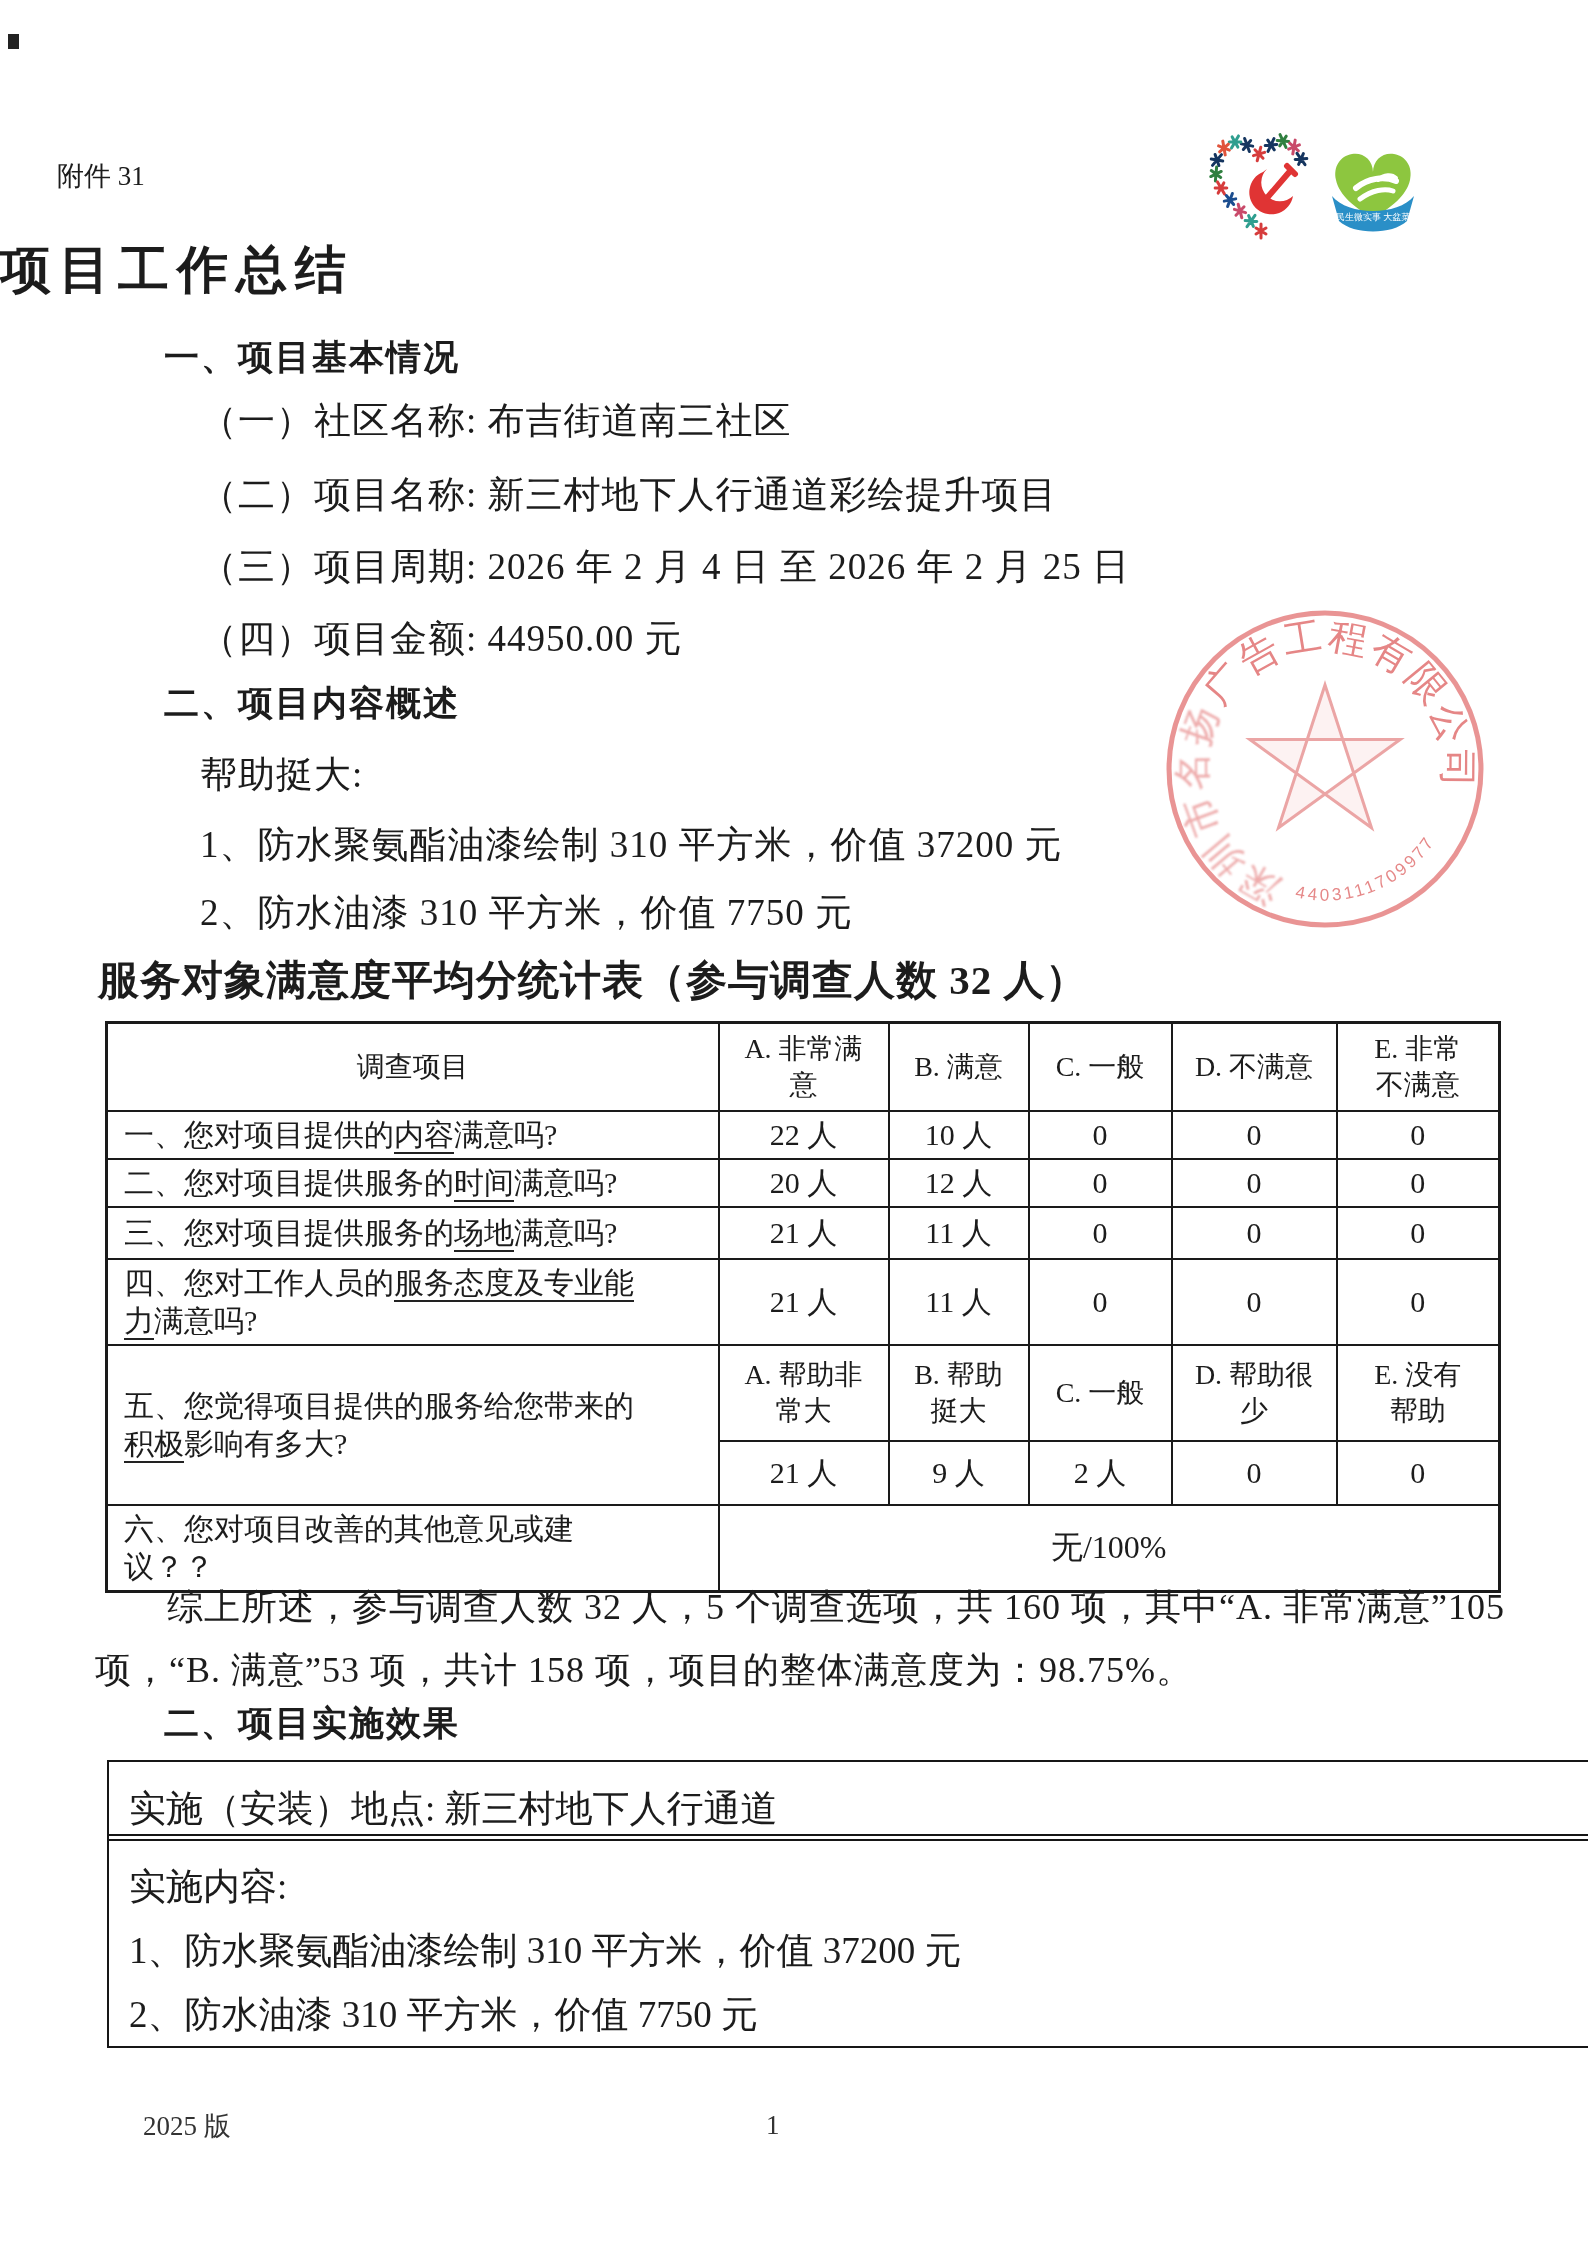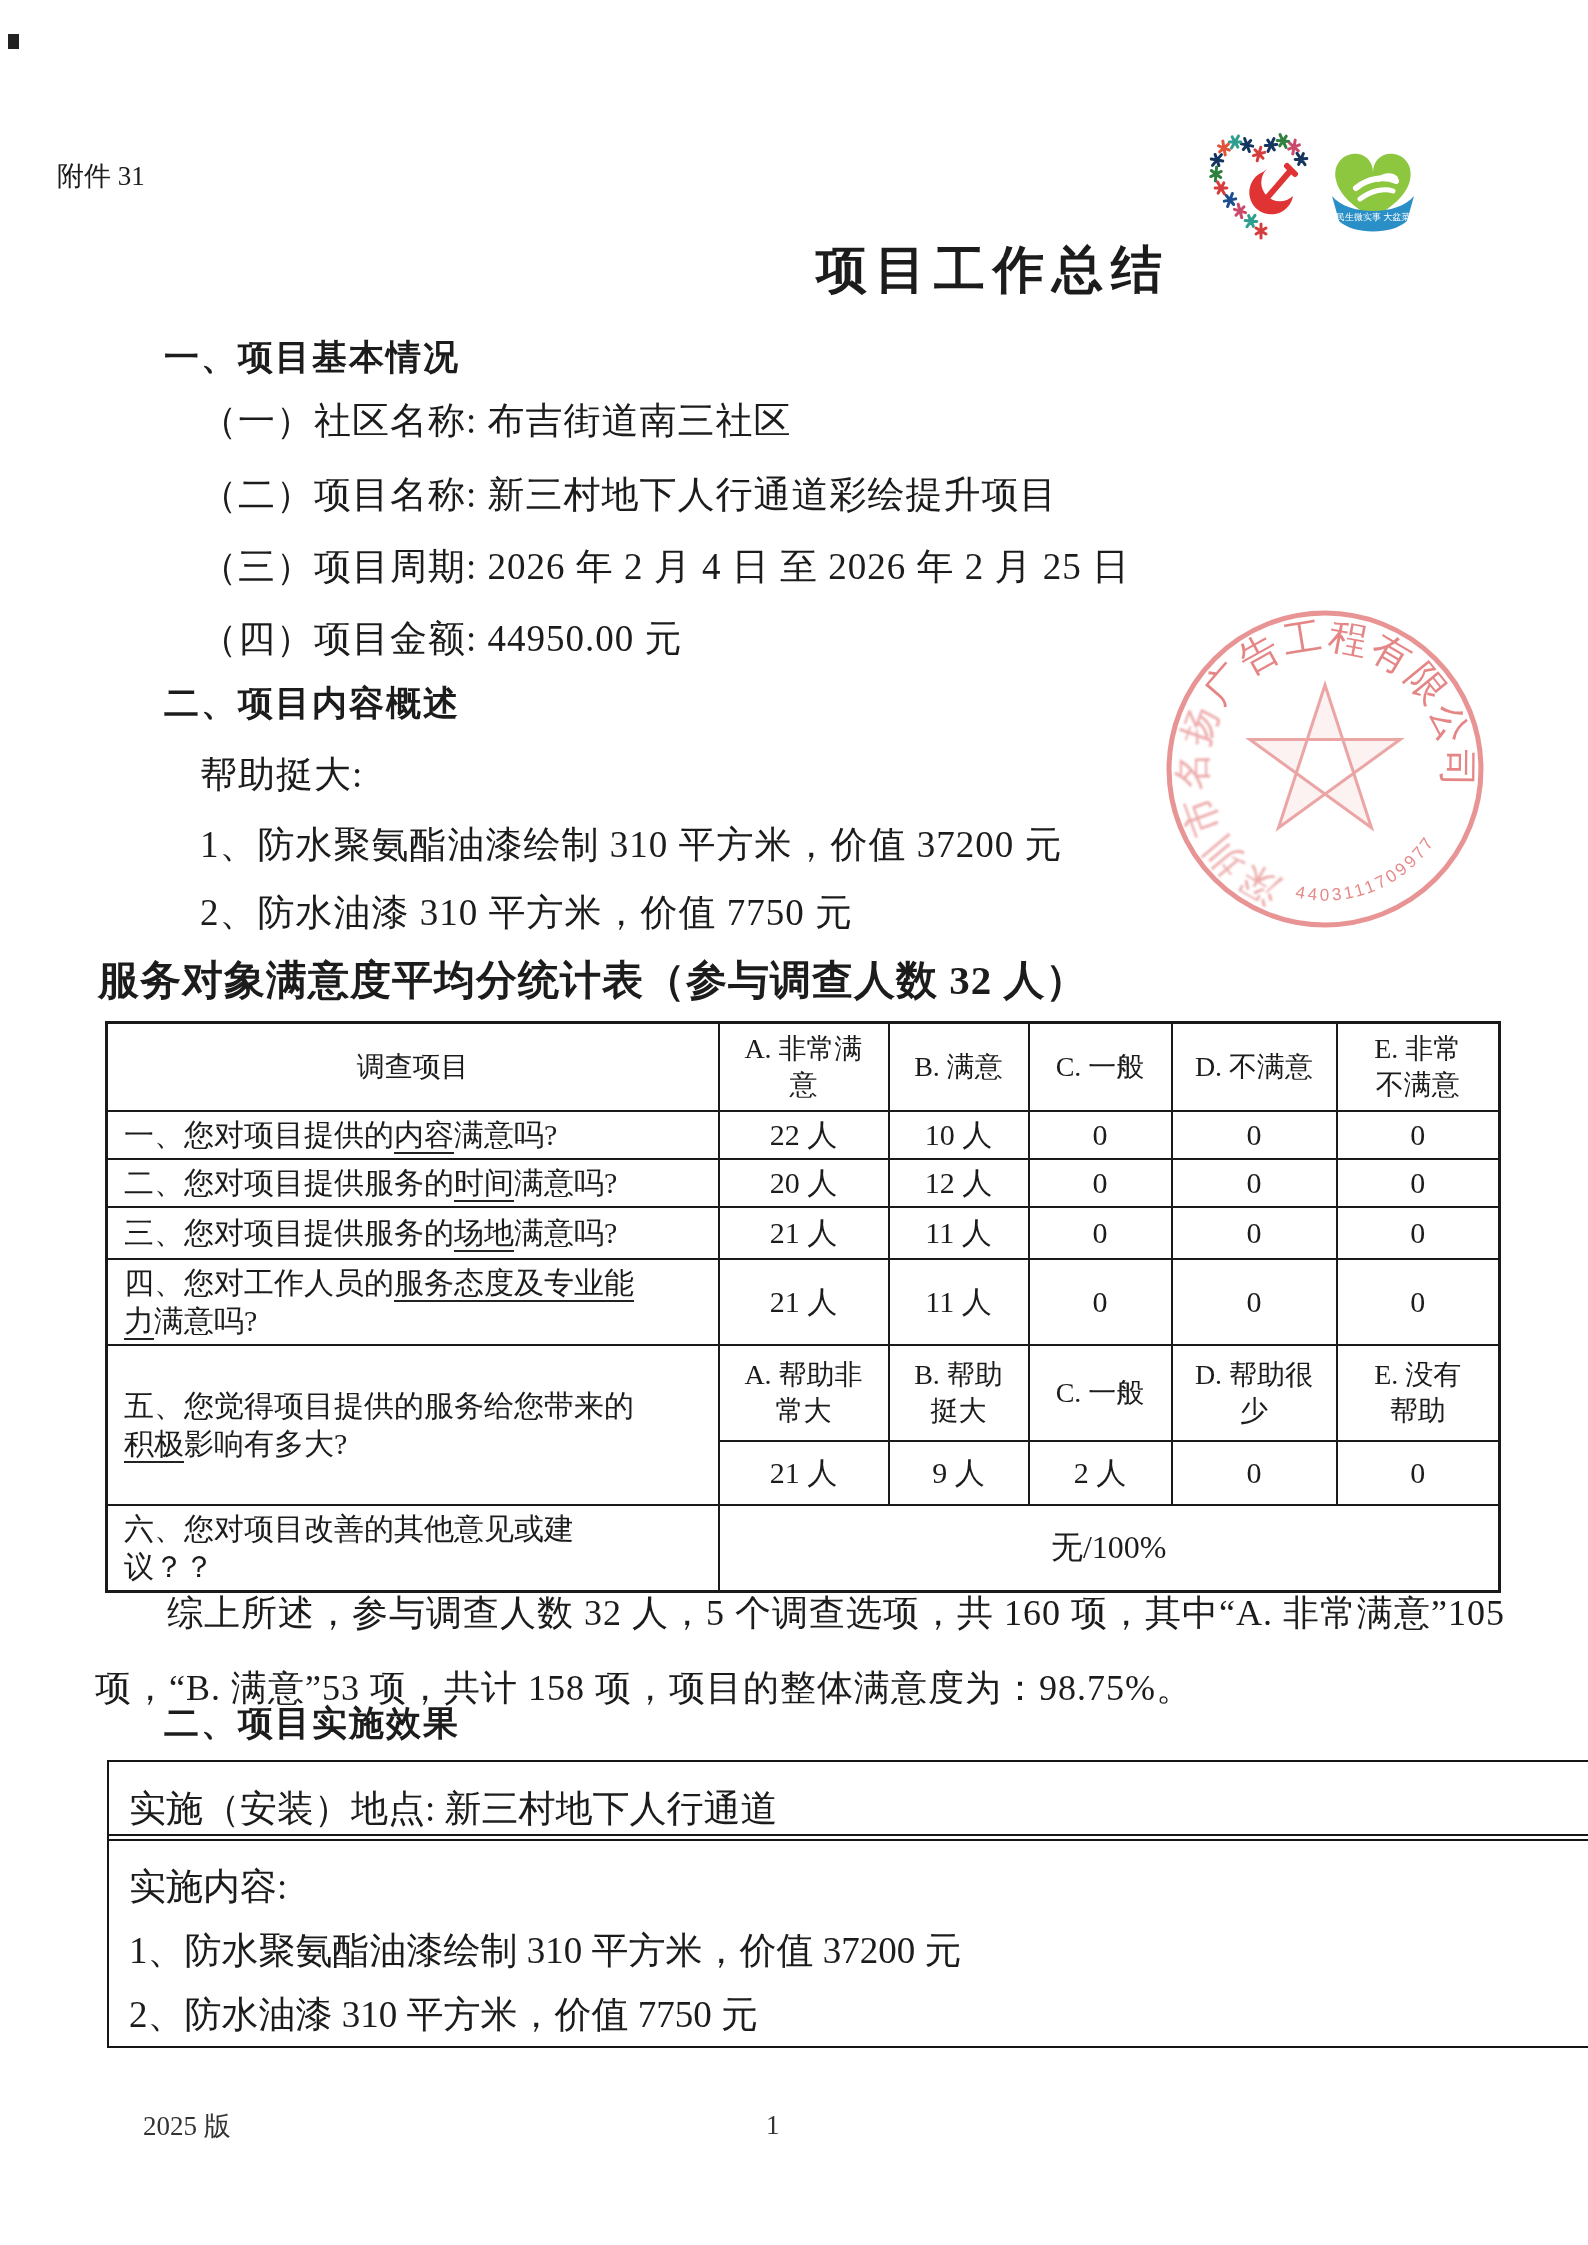--- a/index.html
+++ b/index.html
@@ -5,21 +5,21 @@
   html,body{margin:0;padding:0;}
   body{
     width:1588px;height:2245px;position:relative;background:#ffffff;
     font-family:"Liberation Serif","DejaVu Serif",serif;color:#1c1c1c;
     overflow:hidden;
   }
   .abs{position:absolute;}
   .hei{font-family:Liberation Serif, serif;font-weight:bold;}
   .corner-mark{left:8px;top:34px;width:11px;height:15px;background:#222;}
   .attach{left:57px;top:158px;font-size:27px;}
-  .doc-title{left:0;top:236px;width:1170px;text-align:right;
+  .doc-title{left:0;top:236px;width:1170px;text-align:left;
     font-size:51px;font-weight:bold;letter-spacing:8px;}
   .sec-heading{font-size:35px;letter-spacing:2px;}
   .body-line{font-size:37px;letter-spacing:1px;white-space:nowrap;}
   .tbl-title{left:98px;top:953px;font-size:41px;font-weight:bold;letter-spacing:1px;}
 
   table.sat{border-collapse:collapse;table-layout:fixed;width:1393px;
     border:3px solid #1a1a1a;}
   table.sat td,table.sat th{border:2px solid #1a1a1a;font-weight:normal;
     vertical-align:middle;}
   table.sat th{font-size:28px;line-height:36px;text-align:center;}
@@ -27,21 +27,21 @@
     padding:4px 76px 4px 16px;}
   .vcell{font-size:30px;text-align:center;}
   .col-a{padding:0 12px;}
   .col-b{padding:6px 15px;}
   .col-c{padding:0 20px;}
   .col-d{padding:0 18px;}
   .col-e{padding:7px 29px;}
   .uln{border-bottom:2.5px solid #222;padding-bottom:1px;}
   .merged-cell{font-size:32px;text-align:center;}
 
-  .summary{left:95px;top:1576px;width:1410px;font-size:36px;line-height:75px;
+  .summary{left:95px;top:1576px;width:1410px;font-size:36px;line-height:63px;
     text-indent:72px;letter-spacing:1px;text-align:justify;}
 
   .impl-box{left:107px;top:1760px;width:1550px;height:288px;
     border:2.5px solid #161616;box-sizing:border-box;display:flex;flex-direction:column;}
   .impl-row1{height:90px;border-bottom:2px solid #161616;
     padding:22px 0 0 20px;font-size:37px;box-sizing:border-box;}
   .impl-row2{border-top:2px solid #161616;margin-top:3px;flex:1;
     padding:14px 0 0 20px;font-size:37px;line-height:64px;}
   .footer{font-size:27px;color:#333;}
 

